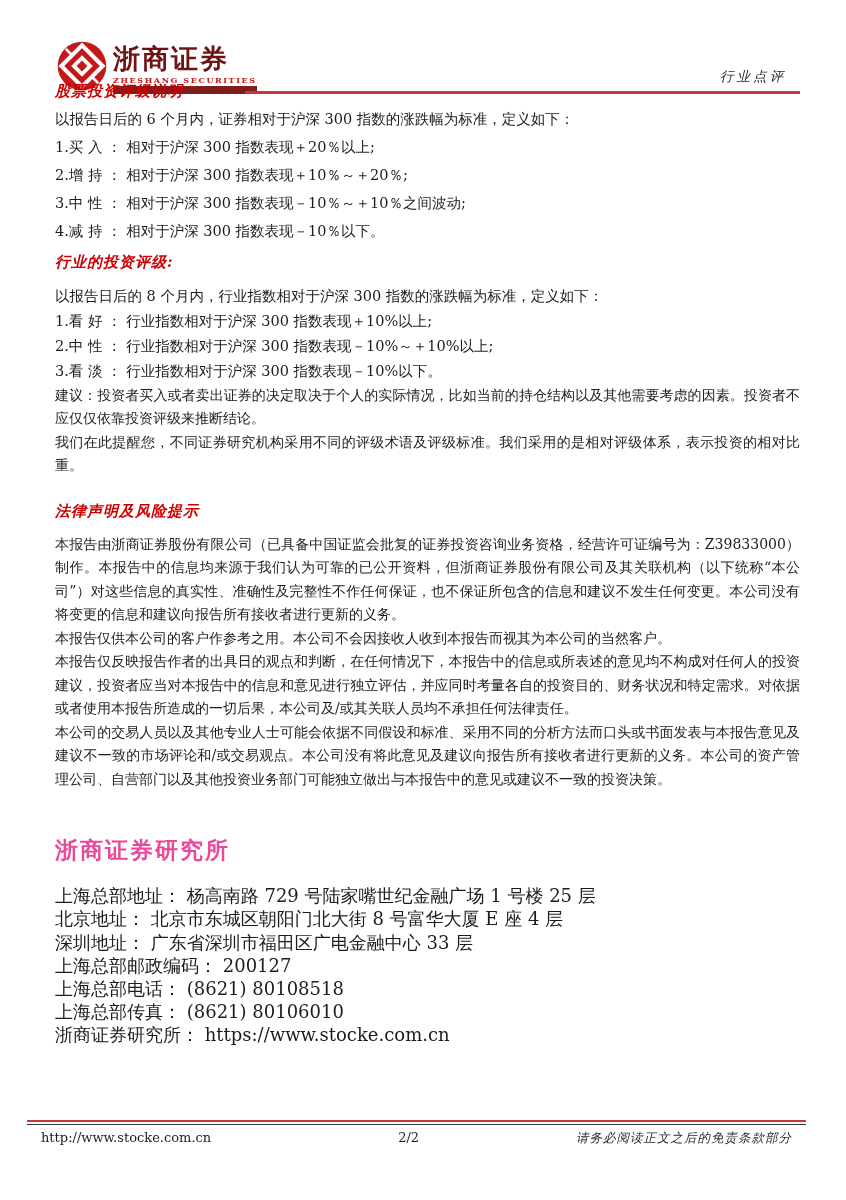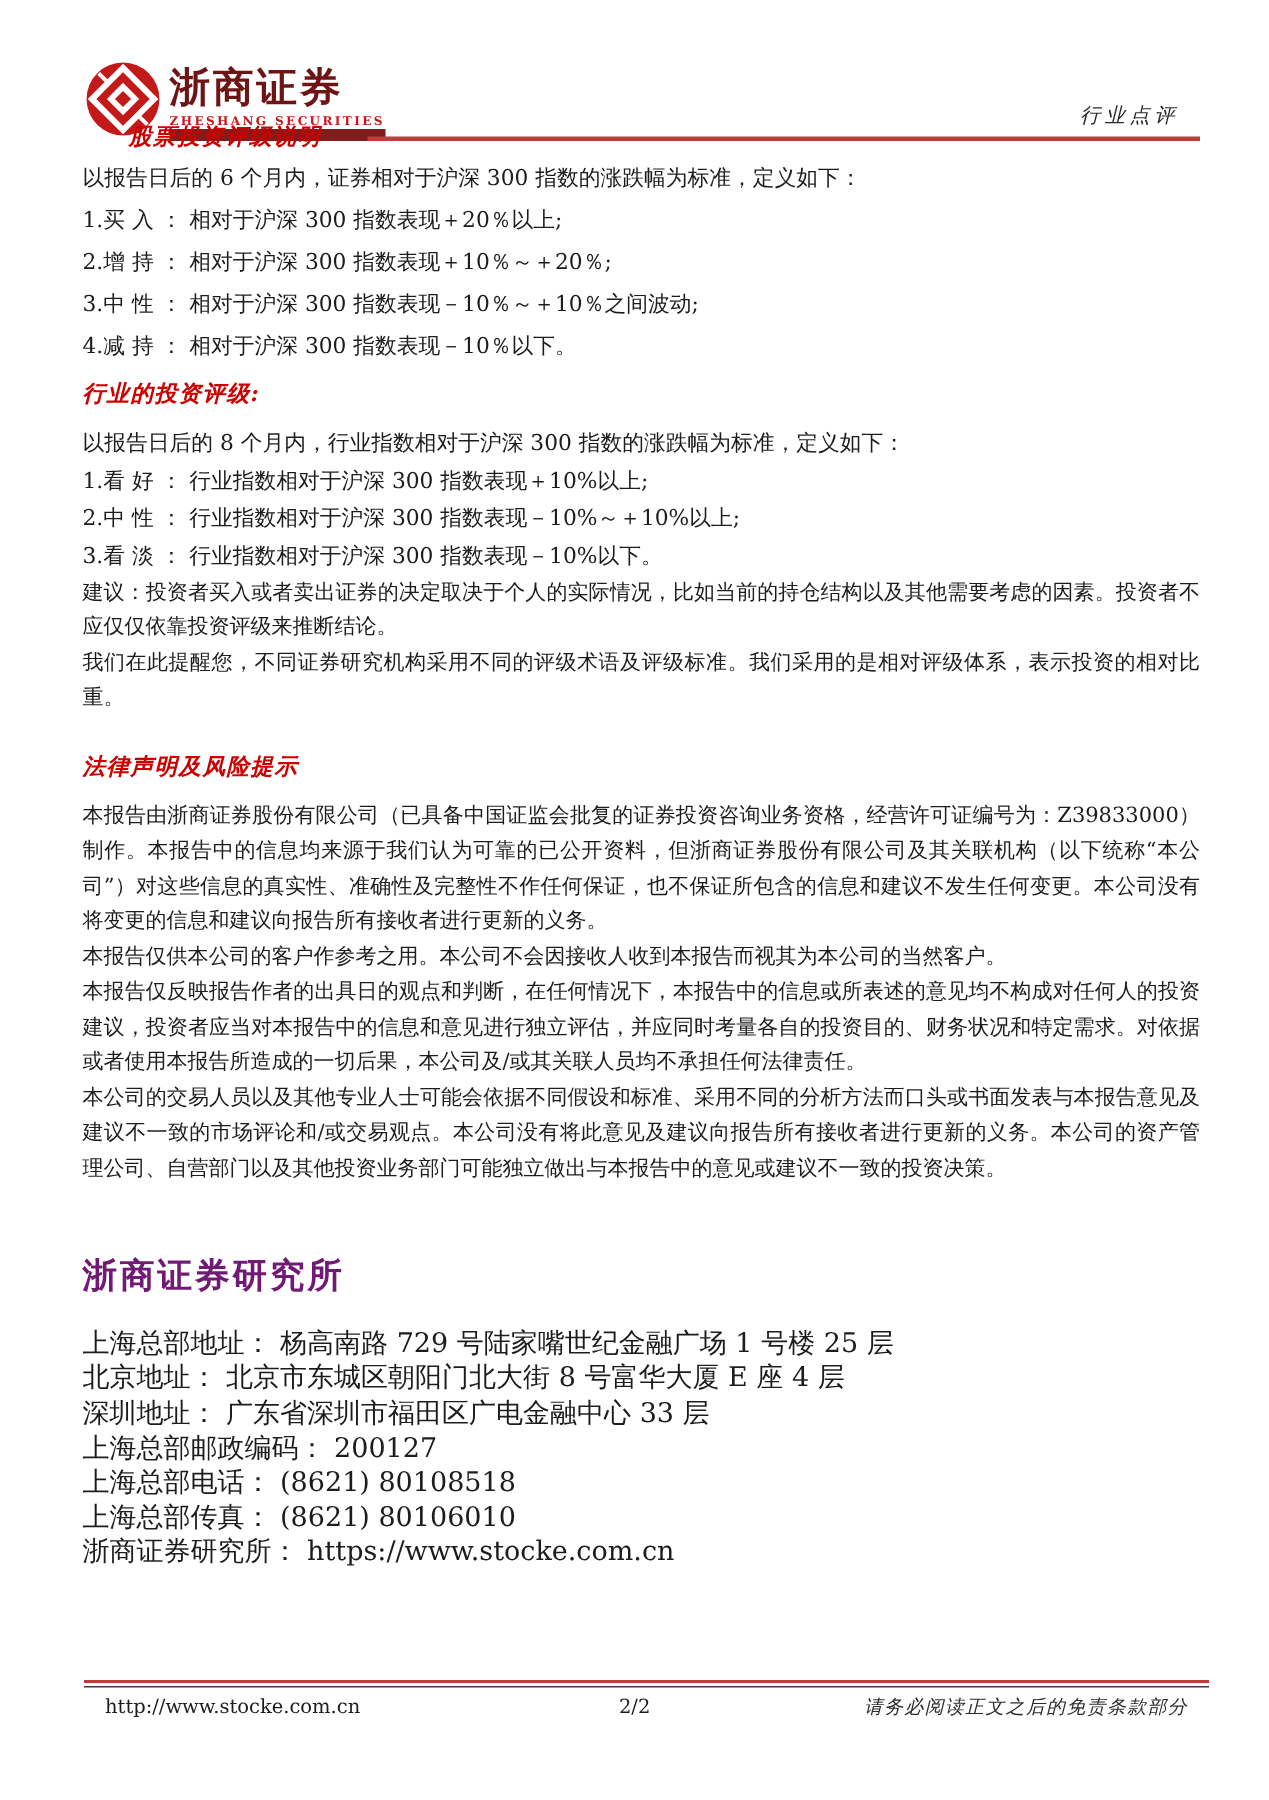--- a/index.html
+++ b/index.html
@@ -38,43 +38,43 @@
     font-style: italic; letter-spacing: 3px; padding-right: 14px;
     margin-bottom: 5px;
   }
   .red-rule { height: 3px; background: #c23a3a; }
 
   
   .sec-title {
     color: #cc0000; font-weight: bold; font-size: 15px;
     font-style: italic; letter-spacing: 1px;
   }
-  .sec-title.first { margin-top: -12px; width: 190px; text-align: center; }
+  .sec-title.first { margin-top: -12px; width: 190px; }
   .rating-intro, .rating-item { font-size: 14.5px; line-height: 28px; color: #1c1c1c; }
   .stock-block { margin-top: 4px; }
   .industry-title { margin-top: 8px; }
   .industry-intro { margin-top: 12px; }
   .industry-block .rating-item, .industry-intro { line-height: 25px; }
   .note-para, .legal-para {
     font-size: 14px; line-height: 23.5px; text-align: justify; color: #1c1c1c;
   }
   .legal-title { margin-top: 24px; }
   .legal-body { margin-top: 12px; }
 
   
   .institute-title {
-    color: #701a75; font-weight: bold; font-size: 23px;
+    color: #ec4899; font-weight: bold; font-size: 23px;
     letter-spacing: 2px; margin-top: 44px;
   }
   .institute-lines { margin-top: 18px; }
   .institute-line { font-size: 18px; line-height: 23.2px; color: #1c1c1c; }
 
   
   .footer {
-    position: absolute; left: 56px; right: 40px; top: 1120px;
+    position: absolute; left: 27px; right: 40px; top: 1120px;
   }
   .footer-redline { height: 2px; background: #c23a3a; }
   .footer-blackline { height: 1px; background: #3a3a3a; margin-top: 2px; }
   .footer-row {
     display: flex; justify-content: space-between; align-items: baseline;
     padding: 5px 14px 0 14px;
   }
   .footer-url { font-size: 13px; color: #1c1c1c; }
   .footer-page { font-size: 13px; color: #1c1c1c; margin-left: 30px; }
   .footer-note { font-size: 12.5px; color: #2b2b2b; font-style: italic; letter-spacing: 1px; }

